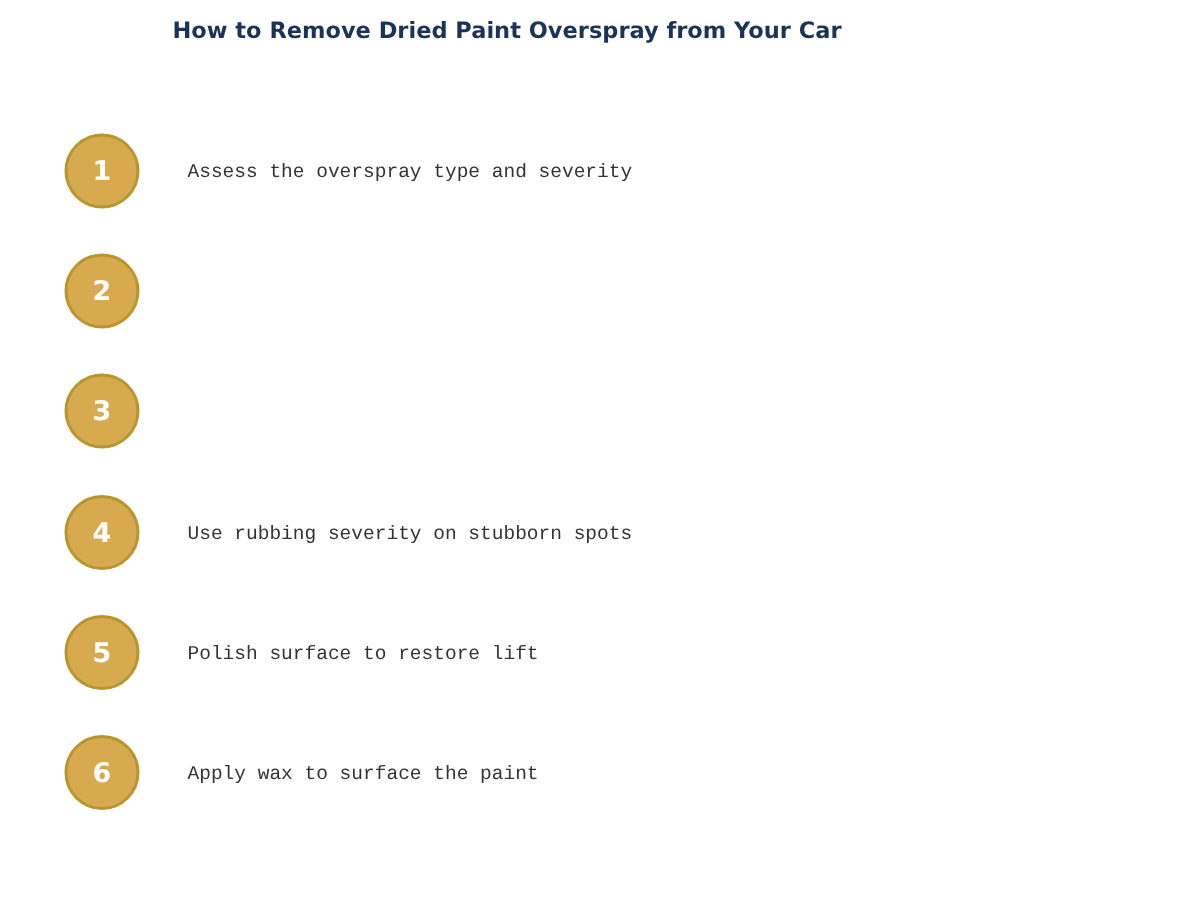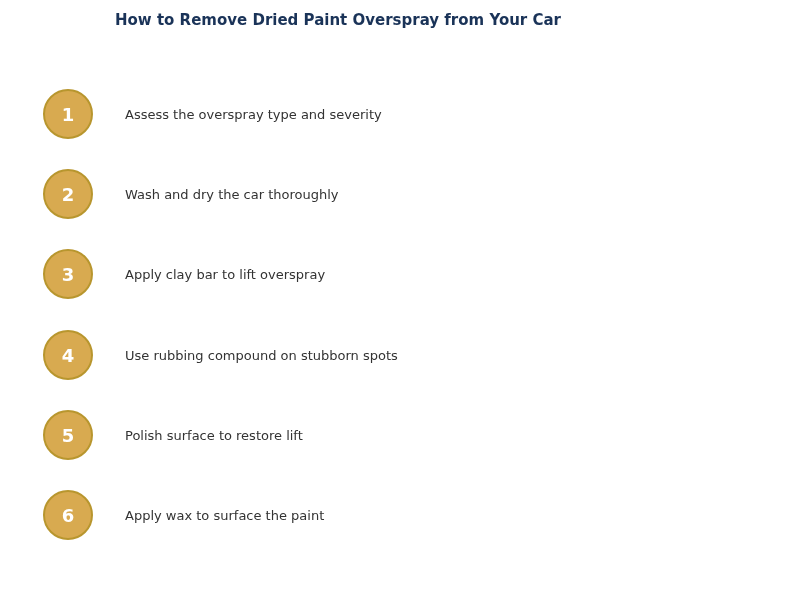--- a/index.html
+++ b/index.html
@@ -52,43 +52,42 @@
       font-weight: bold;
       font-size: 18px;
       box-sizing: content-box;
       flex-shrink: 0;
     }
     .label {
       margin-left: 32px;
       font-size: 13px;
       color: #333333;
       white-space: nowrap;
+      font-family: Liberation Mono, monospace;
     }
   </style>
 </head>
 <body>
 
 <div class="title">How to Remove Dried Paint Overspray from Your Car</div>
 
 <div class="steps">
   <div class="step" style="top:89px;">
     <div class="circle">1</div>
     <div class="label">Assess the overspray type and severity</div>
   </div>
   <div class="step" style="top:169px;">
     <div class="circle">2</div>
-    <div class="label">Wash and dry the car thoroughly</div>
   </div>
   <div class="step" style="top:249px;">
     <div class="circle">3</div>
-    <div class="label">Apply clay bar to lift overspray</div>
   </div>
   <div class="step" style="top:330px;">
     <div class="circle">4</div>
-    <div class="label">Use rubbing compound on stubborn spots</div>
+    <div class="label">Use rubbing severity on stubborn spots</div>
   </div>
   <div class="step" style="top:410px;">
     <div class="circle">5</div>
     <div class="label">Polish surface to restore lift</div>
   </div>
   <div class="step" style="top:490px;">
     <div class="circle">6</div>
     <div class="label">Apply wax to surface the paint</div>
   </div>
 </div>

